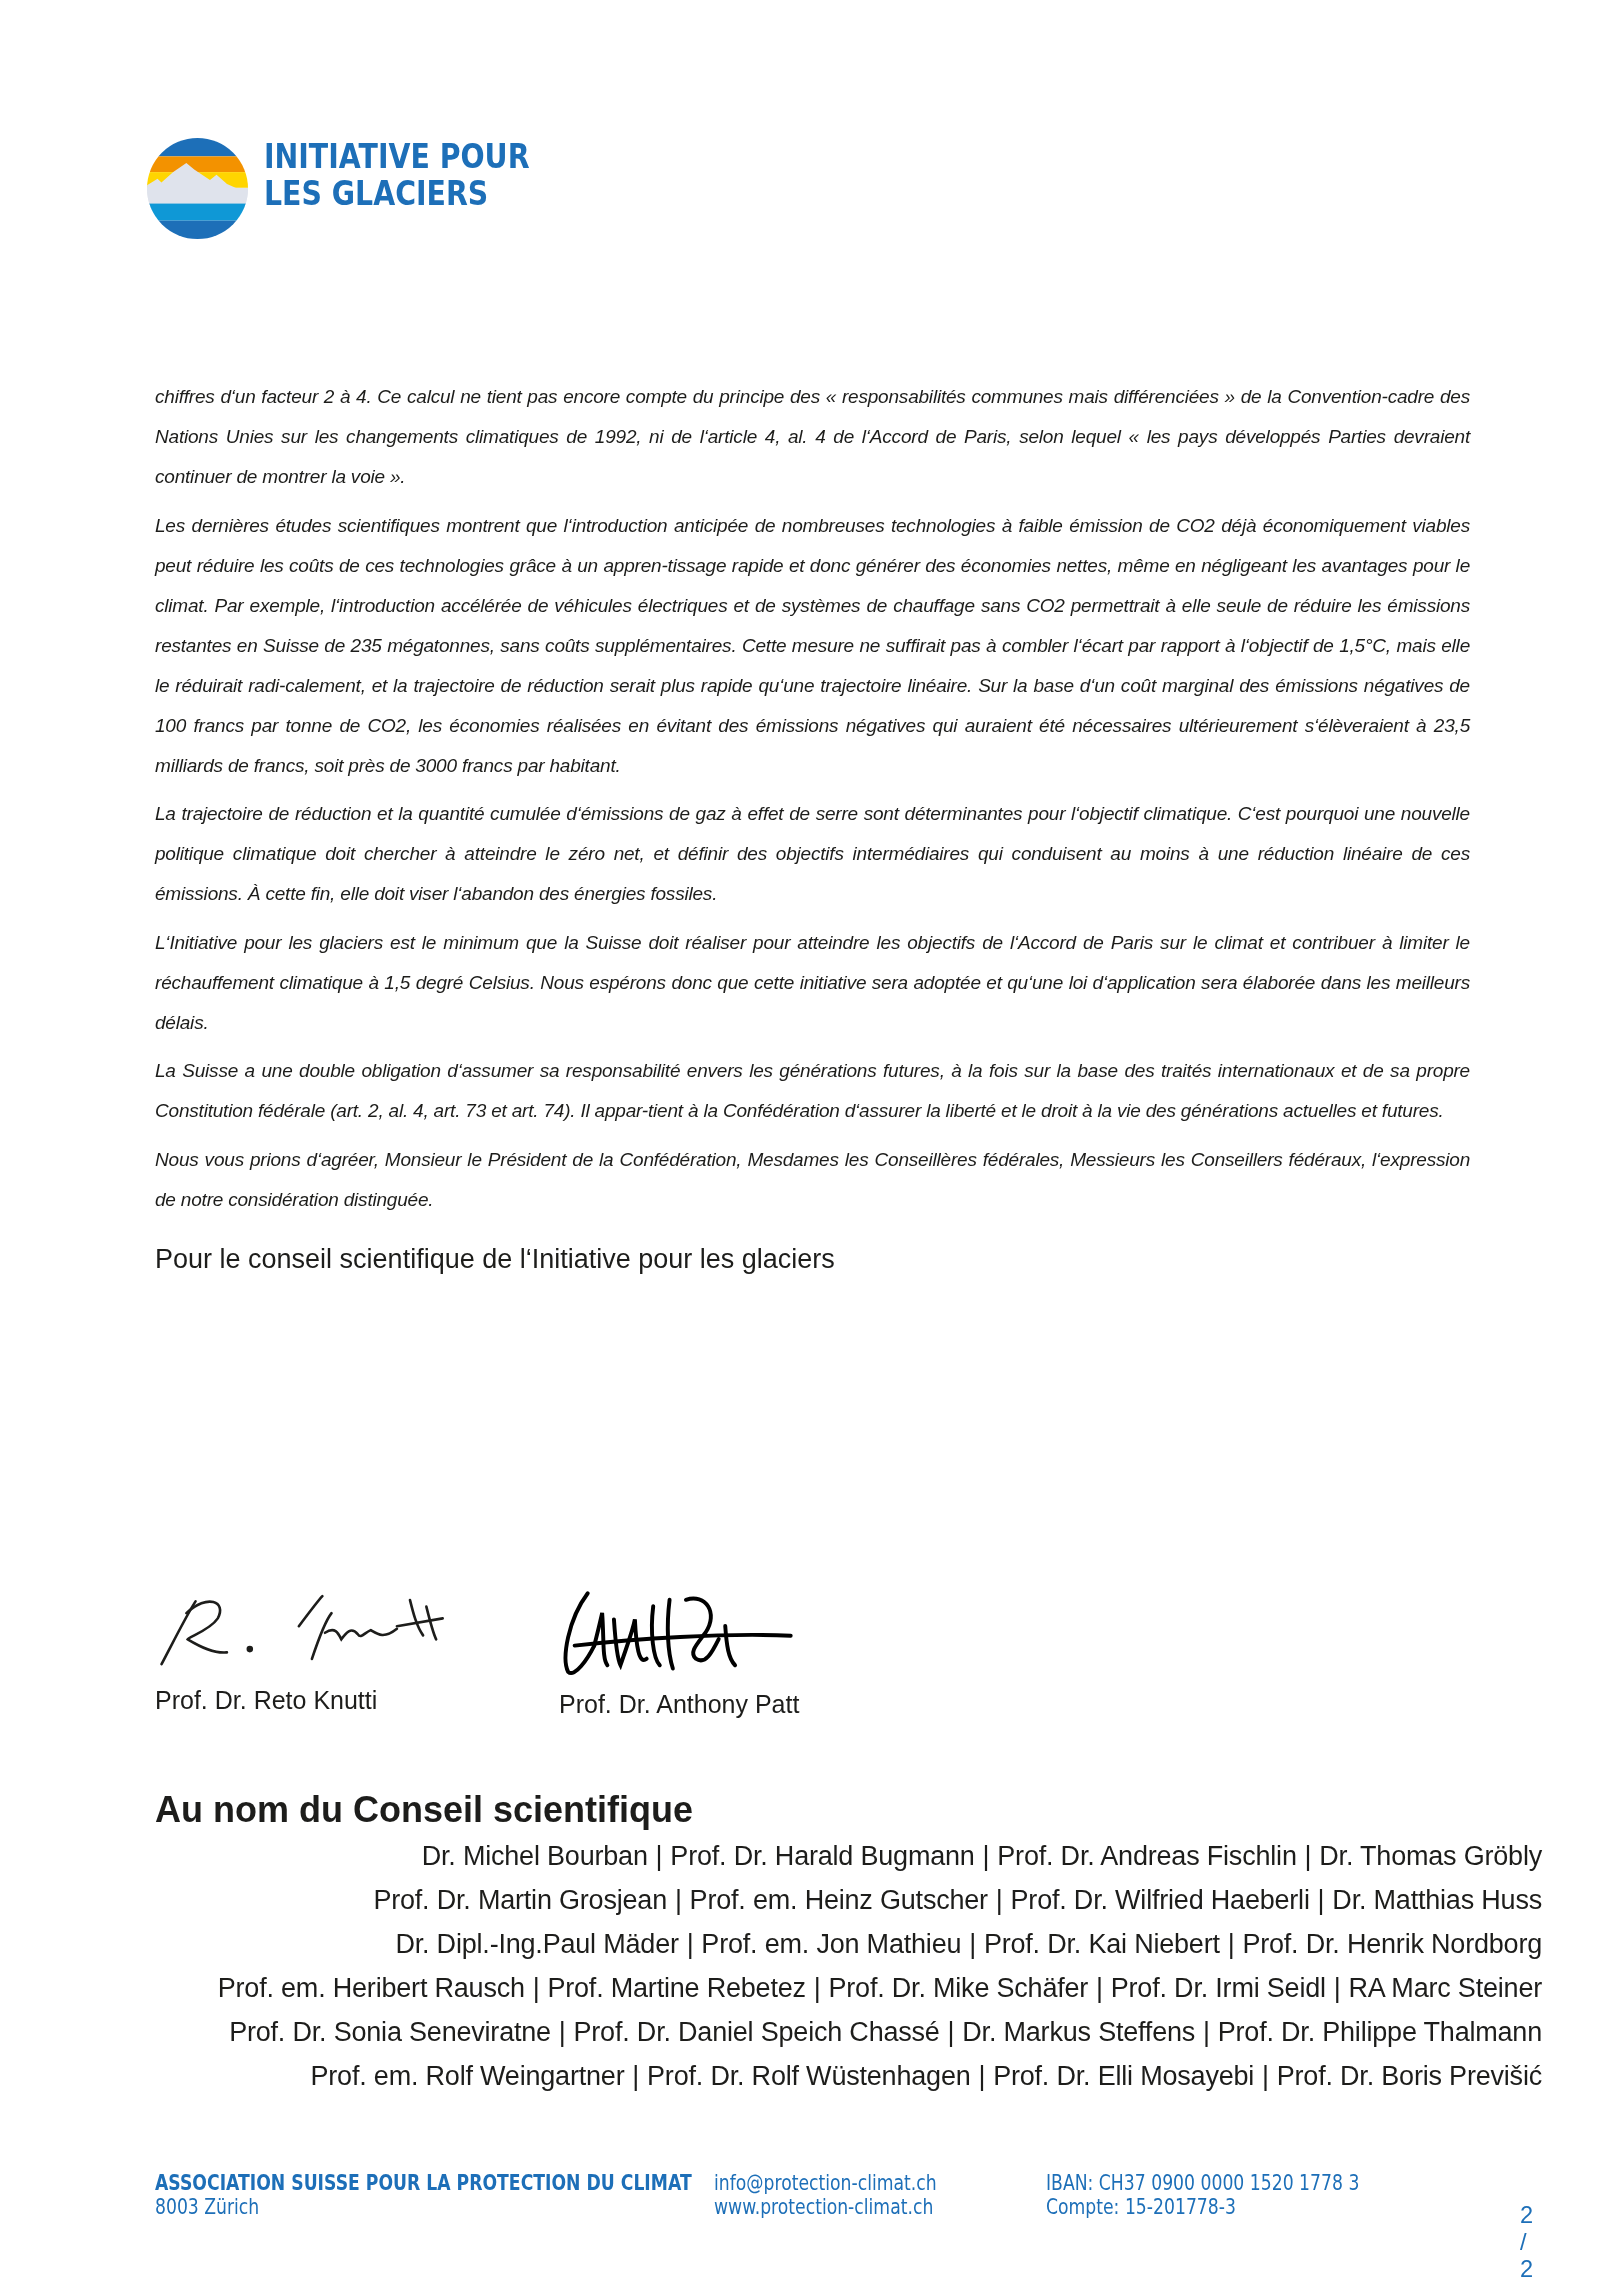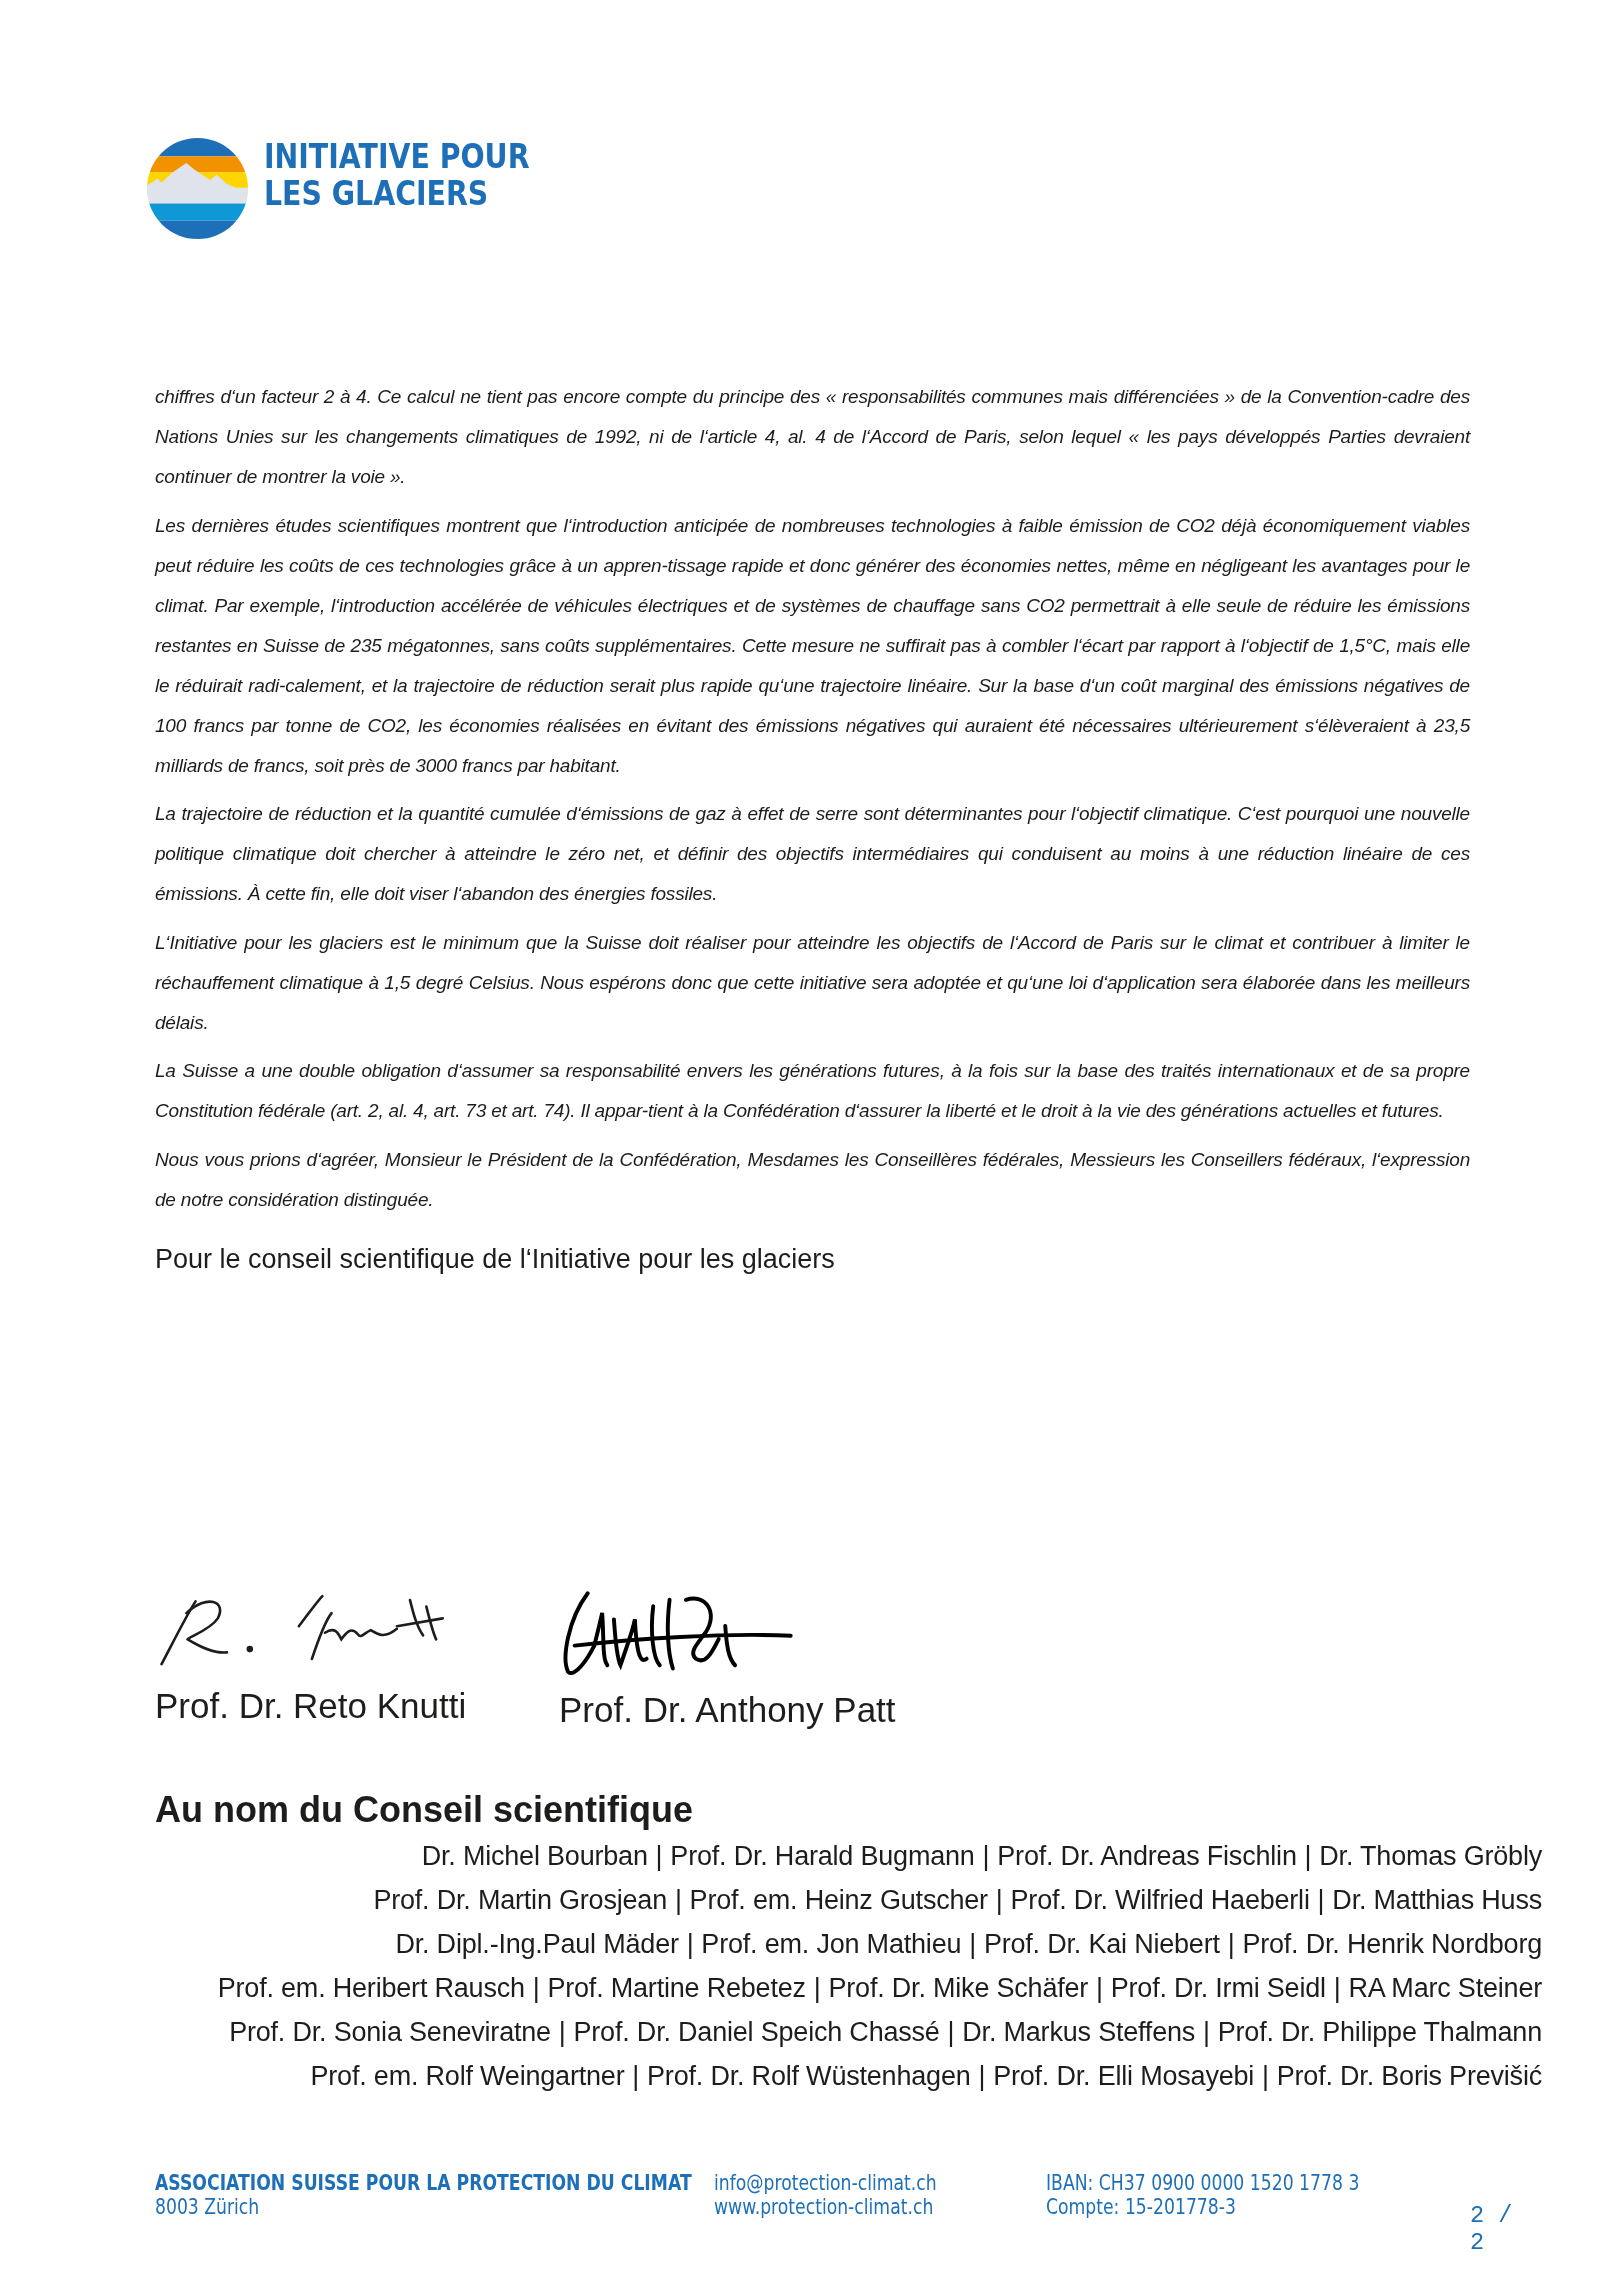--- a/index.html
+++ b/index.html
@@ -17,39 +17,39 @@
   
   .content { position: absolute; left: 155px; top: 377px; width: 1315px; }
   .para { font-size: 19px; line-height: 40px; text-align: justify; text-align-last: left;
           margin: 0 0 8.5px 0; letter-spacing: -0.2px; word-spacing: 0px; hyphens: manual; font-style: italic; }
   .sign-intro { font-size: 27px; line-height: 39px; margin-top: 20px; }
 
   
   .signatures { position: absolute; left: 155px; top: 1580px; width: 1315px; height: 157px; }
   .sig { position: absolute; top: 0; }
   .sig svg { display: block; }
-  .sig-name { position: absolute; font-size: 35px; white-space: nowrap; }
+  .sig-name { position: absolute; font-size: 25px; white-space: nowrap; }
 
   
   .council { position: absolute; left: 155px; top: 1790px; width: 1387px; }
   .council-title { font-size: 36px; font-weight: bold; line-height: 39px; margin-bottom: 4.6px; }
   .council-row { font-size: 27px; line-height: 44px; white-space: nowrap; letter-spacing: -0.2px; text-align: right; }
   .sep { margin: 0 7.9px; }
 
   
   .footer { position: absolute; top: 2172px; left: 155px; width: 1381px; height: 59px;
             color: #1d6fb8; font-family: "DejaVu Sans", sans-serif; }
   .fcol { position: absolute; top: 0; font-size: 21px; line-height: 23.6px; white-space: nowrap;
           transform: scaleX(0.82); transform-origin: left top; }
   .fcol .b { font-weight: bold; }
   .fcol1 { left: 0; }
   .fcol2 { left: 559px; }
   .fcol3 { left: 891px; }
-  .pagenum { position: absolute; left: 1315px; top: 30px; font-size: 23.6px; color: #1d6fb8;
-             font-family: Liberation Mono, monospace; }
+  .pagenum { position: absolute; left: 1365px; top: 30px; font-size: 23.6px; color: #1d6fb8;
+             font-family: Liberation Sans, sans-serif; }
 </style>
 </head>
 <body>
 
 <div class="logo">
   <svg viewBox="0 0 154 154">
     <defs>
         <clipPath id="c">
           <circle cx="77" cy="77" r="77"></circle>
         </clipPath>

